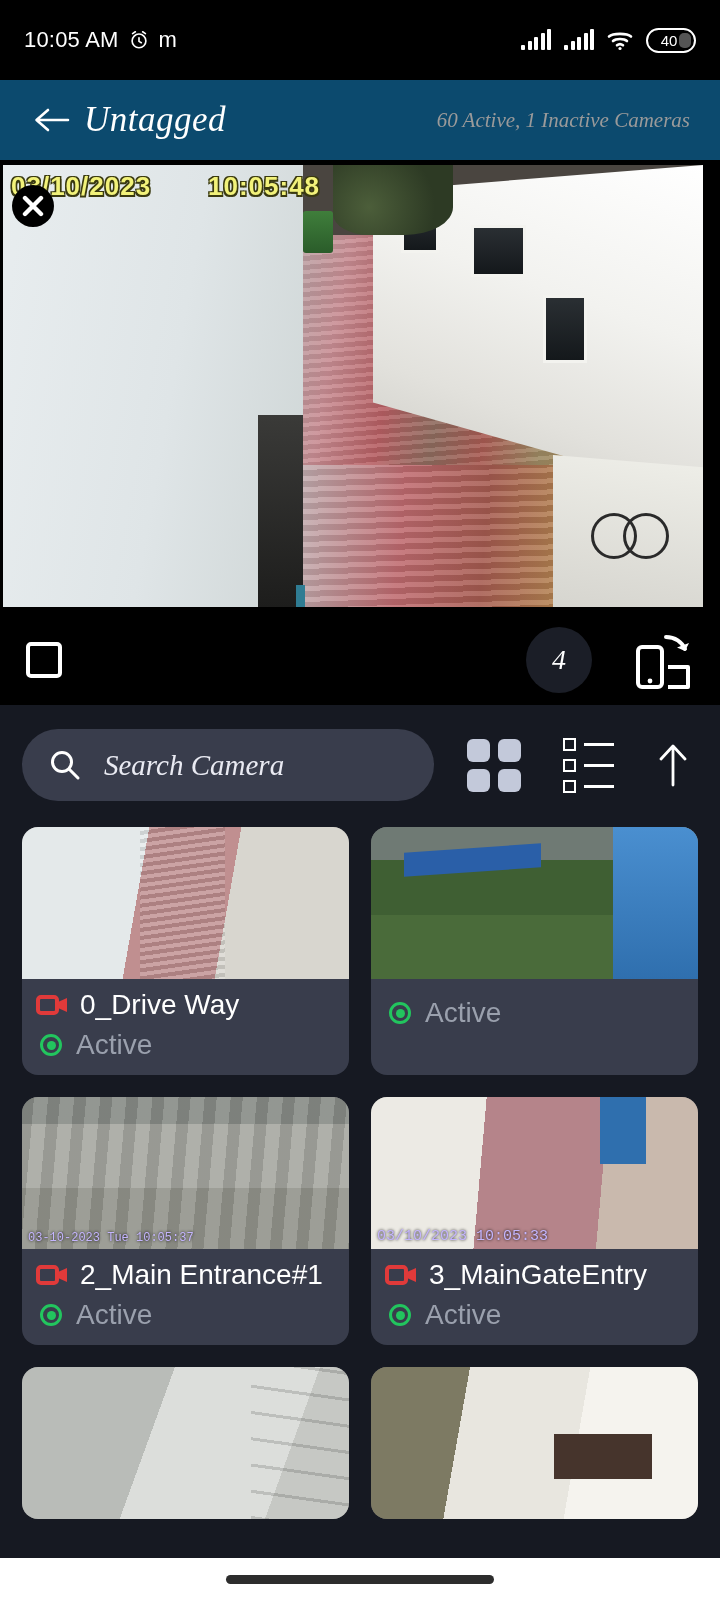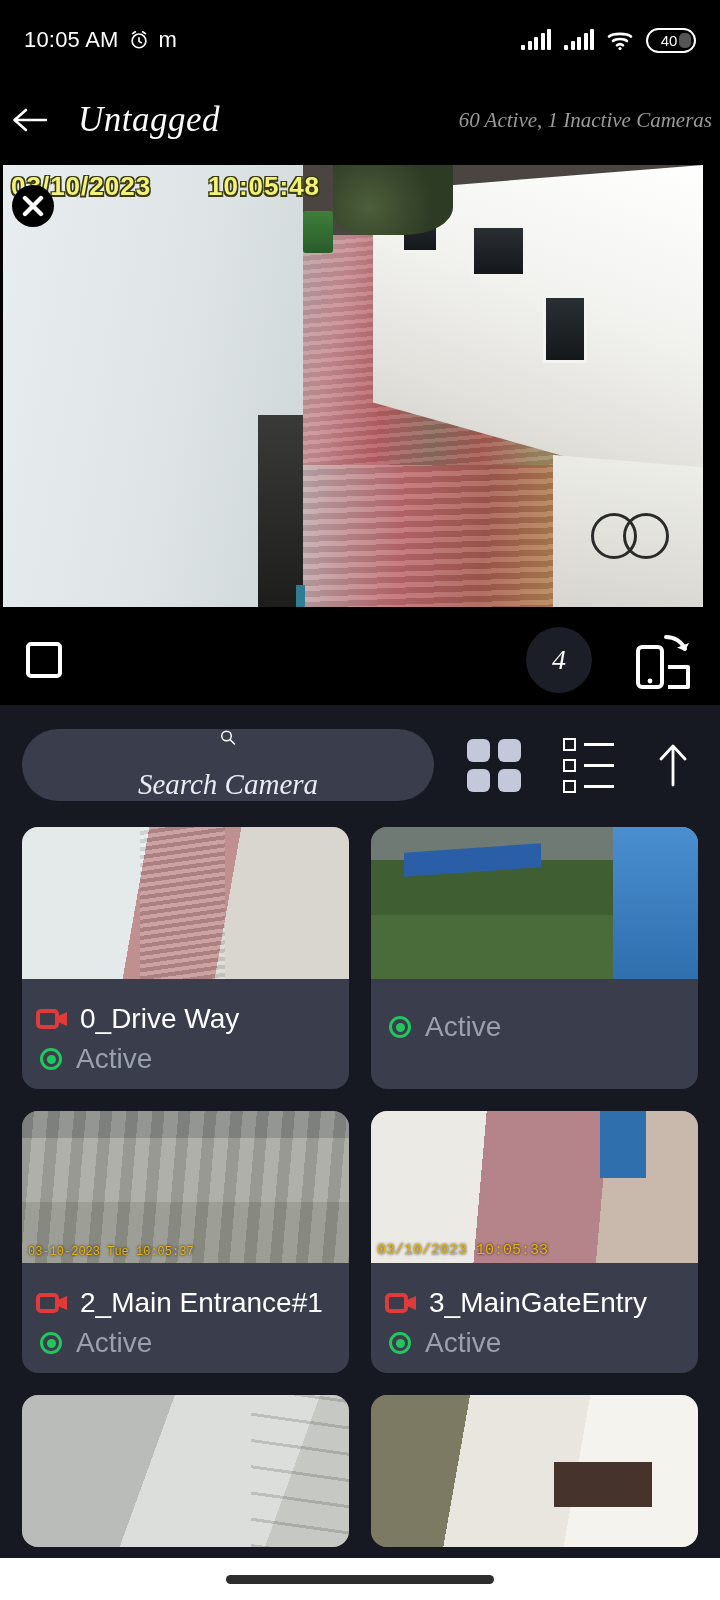--- a/index.html
+++ b/index.html
@@ -31,22 +31,22 @@
     display:flex; align-items:center; justify-content:center; position:relative;
   }
   .battery span { font-size:15px; color:#fff; line-height:1; margin-right:4px;}
   .battery::after{
     content:""; position:absolute; right:3px; top:3px; bottom:3px; width:12px;
     background:#555; border-radius:5px;
   }
 
   
   .header {
-    height:80px; background:#000000; display:flex; align-items:center;
-    padding:0 8px; gap:26px;
+    height:80px; background:#0c4a6e; display:flex; align-items:center;
+    padding:0 30px; gap:10px;
   }
   .back { width:44px; height:44px; display:flex; align-items:center; justify-content:center; }
   .title { color:#fff; font-size:35px; letter-spacing:0.5px; }
   .cam-count { margin-left:auto; color:#9a9a9a; font-size:21px; }
 
   
   .player { position:relative; width:720px; height:455px; background:#000; }
   .video {
     position:absolute; left:3px; top:5px; width:700px; height:442px;
     overflow:hidden; background:#4a4540;
@@ -141,42 +141,42 @@
   }
   .rotate { width:62px; height:62px; }
 
   
   .listarea { background:#161922; height:880px; position:relative; }
   .searchrow {
     display:flex; align-items:center; padding:24px 22px 0 22px; gap:0;
   }
   .searchbox {
     width:412px; height:72px; background:#393d4c; border-radius:36px;
-    display:flex; align-items:center; padding:0 26px; gap:22px;flex-direction:column;
+    display:flex; align-items:center; padding:0 26px; gap:22px;
   }
   .search-ph { color:#e9eaf2; font-size:29px; }
   .viewicons { margin-left:auto; display:flex; align-items:center; gap:42px; padding-right:8px;}
   .gridicon { display:grid; grid-template-columns:1fr 1fr; gap:7px; width:54px; }
   .gridicon i { width:23px; height:23px; background:#c3c9da; border-radius:6px; display:block;}
   .listicon { display:flex; flex-direction:column; gap:8px; }
   .listicon .lr { display:flex; align-items:center; gap:8px; }
   .listicon .lb { width:13px; height:13px; border:2.5px solid #fff; }
   .listicon .ll { width:30px; height:3px; background:#fff; }
 
   .cards { padding:26px 22px 0 22px; display:grid;
            grid-template-columns:1fr 1fr; gap:22px; }
   .card { background:#393d4c; border-radius:16px; overflow:hidden; }
   .thumb { height:152px; position:relative; overflow:hidden; background:#555; }
   .thumb-ts {
-    position:absolute; left:6px; bottom:4px; color:#eab308;
+    position:absolute; left:6px; bottom:4px; color:#c4b5fd;
     font-family:"Liberation Mono", monospace; font-size:12px;
     text-shadow:0 0 3px #000; white-space:nowrap;
   }
   .thumb-ts.big { font-size:15px; }
-  .card-body { padding:24px 14px 14px 14px; }
+  .card-body { padding:10px 14px 14px 14px; }
   .card-title { display:flex; align-items:center; gap:10px; }
   .card-name { color:#fff; font-size:28px; white-space:nowrap; }
   .card-status { display:flex; align-items:center; gap:14px; margin-top:8px; padding-left:4px;}
   .dot { width:22px; height:22px; border-radius:50%; border:3px solid #22c55e;
          display:flex; align-items:center; justify-content:center; }
   .dot i { width:9px; height:9px; border-radius:50%; background:#22c55e; display:block;}
   .status-txt { color:#9aa0ad; font-size:28px; }
 
   
   .sc { position:absolute; inset:0; }

